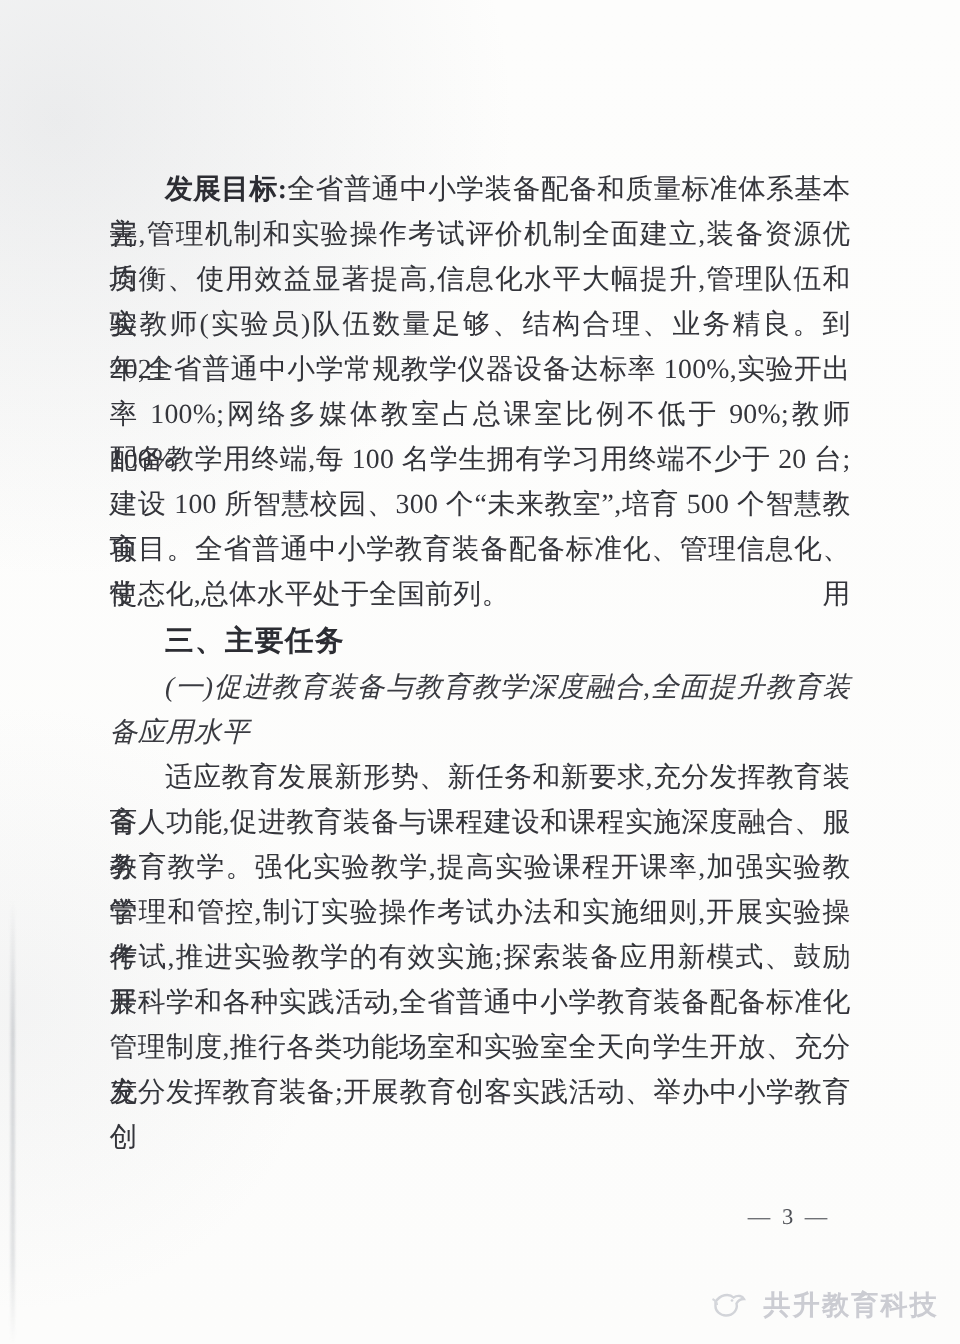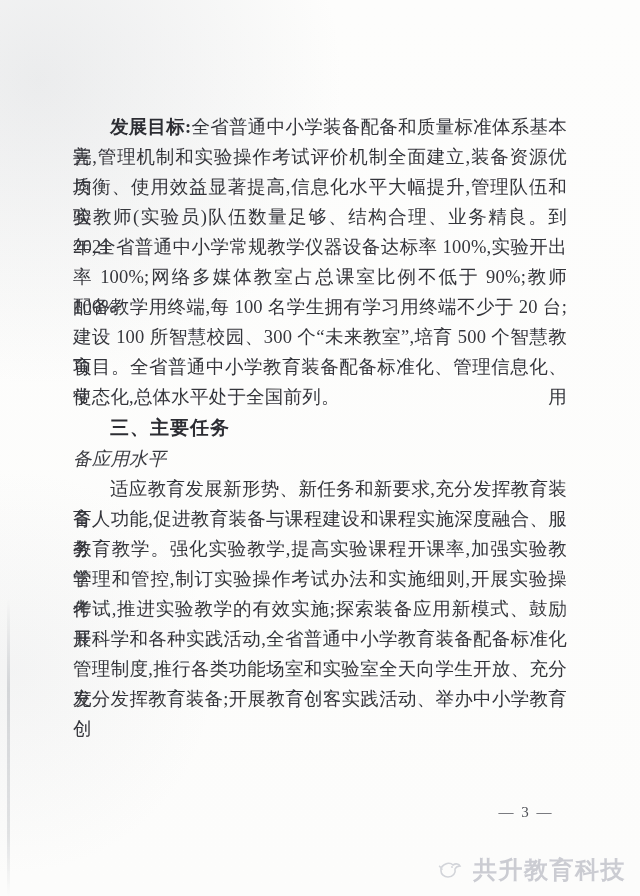--- a/index.html
+++ b/index.html
@@ -90,21 +90,21 @@
     position: absolute;
     right: 14px;
     bottom: 10px;
     display: flex;
     align-items: center;
     gap: 6px;
     color: #c7c9cf;
   }
   .watermark .brand-text {
     font-family: "Liberation Sans", sans-serif;
-    font-size: 24px;
+    font-size: 18px;
     font-weight: 700;
     letter-spacing: 1.5px;
     color: #cbccd2;
     text-shadow: 0 0 1px rgba(255,255,255,0.8);
     text-align: center;
   }
   .watermark svg {
     display: block;
   }
 </style>
@@ -122,20 +122,21 @@
     <p class="line fill">验教师(实验员)队伍数量足够、结构合理、业务精良。到 2021</p>
     <p class="line fill">年,全省普通中小学常规教学仪器设备达标率 100%,实验开出</p>
     <p class="line fill">率 100%;网络多媒体教室占总课室比例不低于 90%;教师 100%</p>
     <p class="line fill">配备教学用终端,每 100 名学生拥有学习用终端不少于 20 台;</p>
     <p class="line fill">建设 100 所智慧校园、300 个“未来教室”,培育 500 个智慧教育</p>
     <p class="line fill">项目。全省普通中小学教育装备配备标准化、管理信息化、使用</p>
     <p class="line">常态化,总体水平处于全国前列。</p>
 
     <h3 class="section-heading">三、主要任务</h3>
 
+    <p class="line fill indent kai">(一)促进教育装备与教育教学深度融合,全面提升教育装</p>
     <p class="line kai">备应用水平</p>
 
     <p class="line fill indent">适应教育发展新形势、新任务和新要求,充分发挥教育装备</p>
     <p class="line fill">育人功能,促进教育装备与课程建设和课程实施深度融合、服务</p>
     <p class="line fill">教育教学。强化实验教学,提高实验课程开课率,加强实验教学</p>
     <p class="line fill">管理和管控,制订实验操作考试办法和实施细则,开展实验操作</p>
     <p class="line fill">考试,推进实验教学的有效实施;探索装备应用新模式、鼓励开</p>
     <p class="line fill">展科学和各种实践活动,全省普通中小学教育装备配备标准化</p>
     <p class="line fill">管理制度,推行各类功能场室和实验室全天向学生开放、充分发</p>
     <p class="line fill">充分发挥教育装备;开展教育创客实践活动、举办中小学教育创</p>

